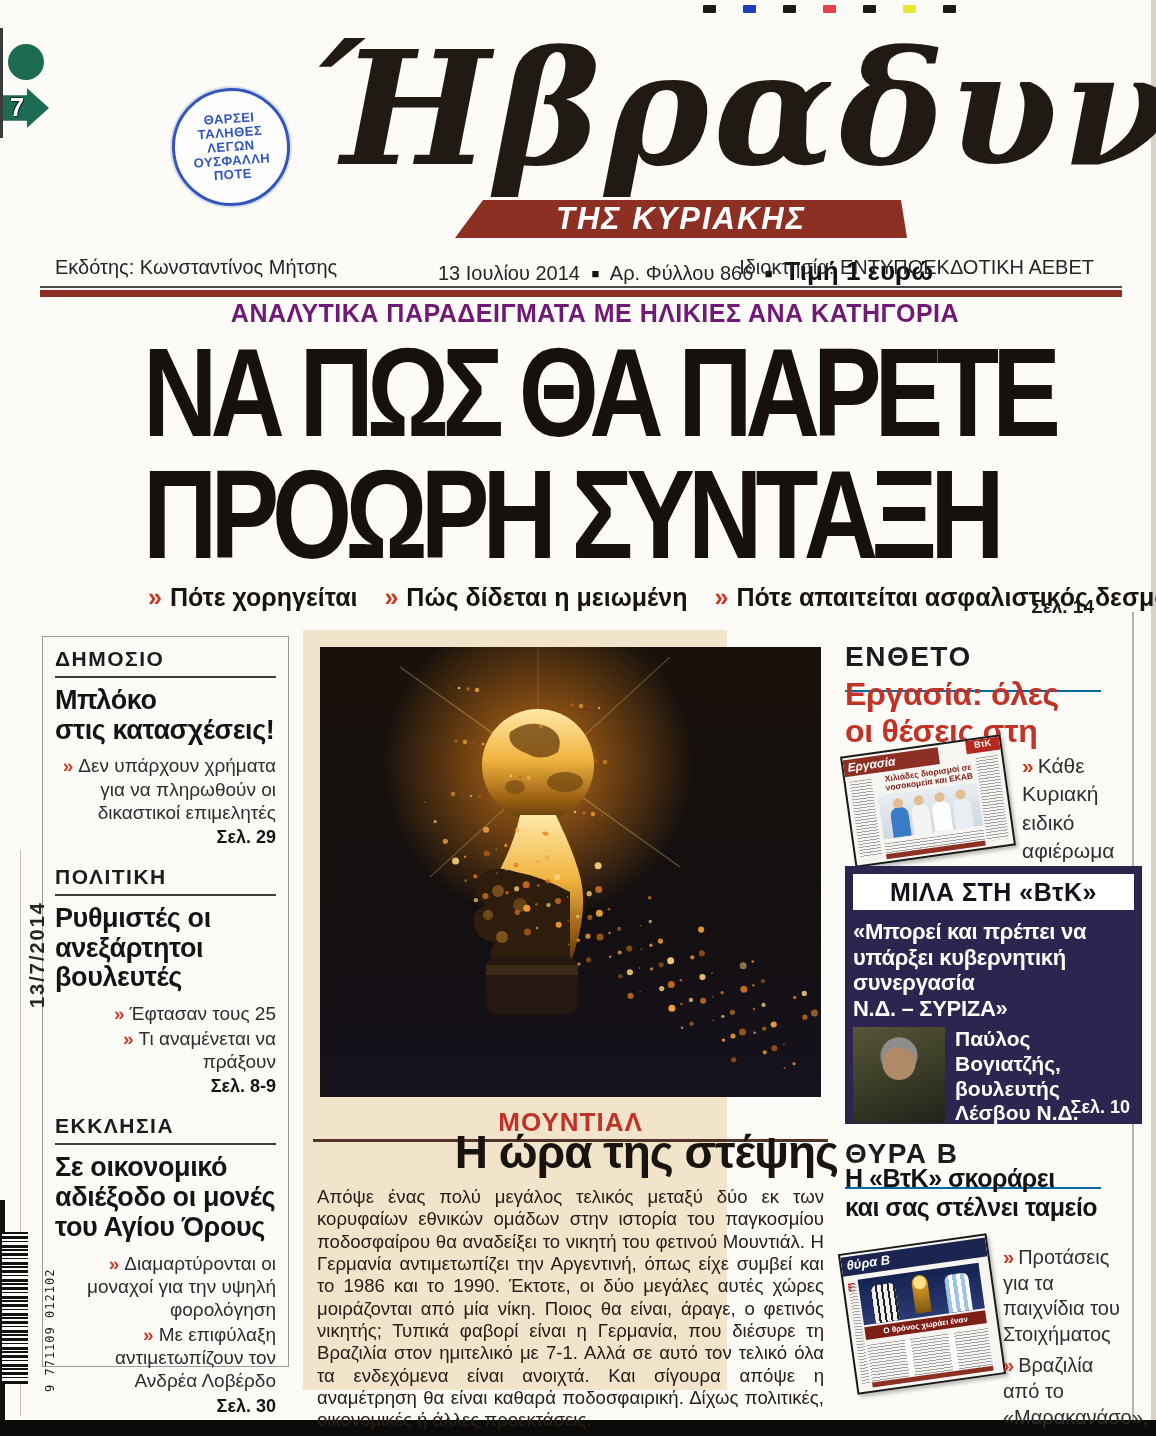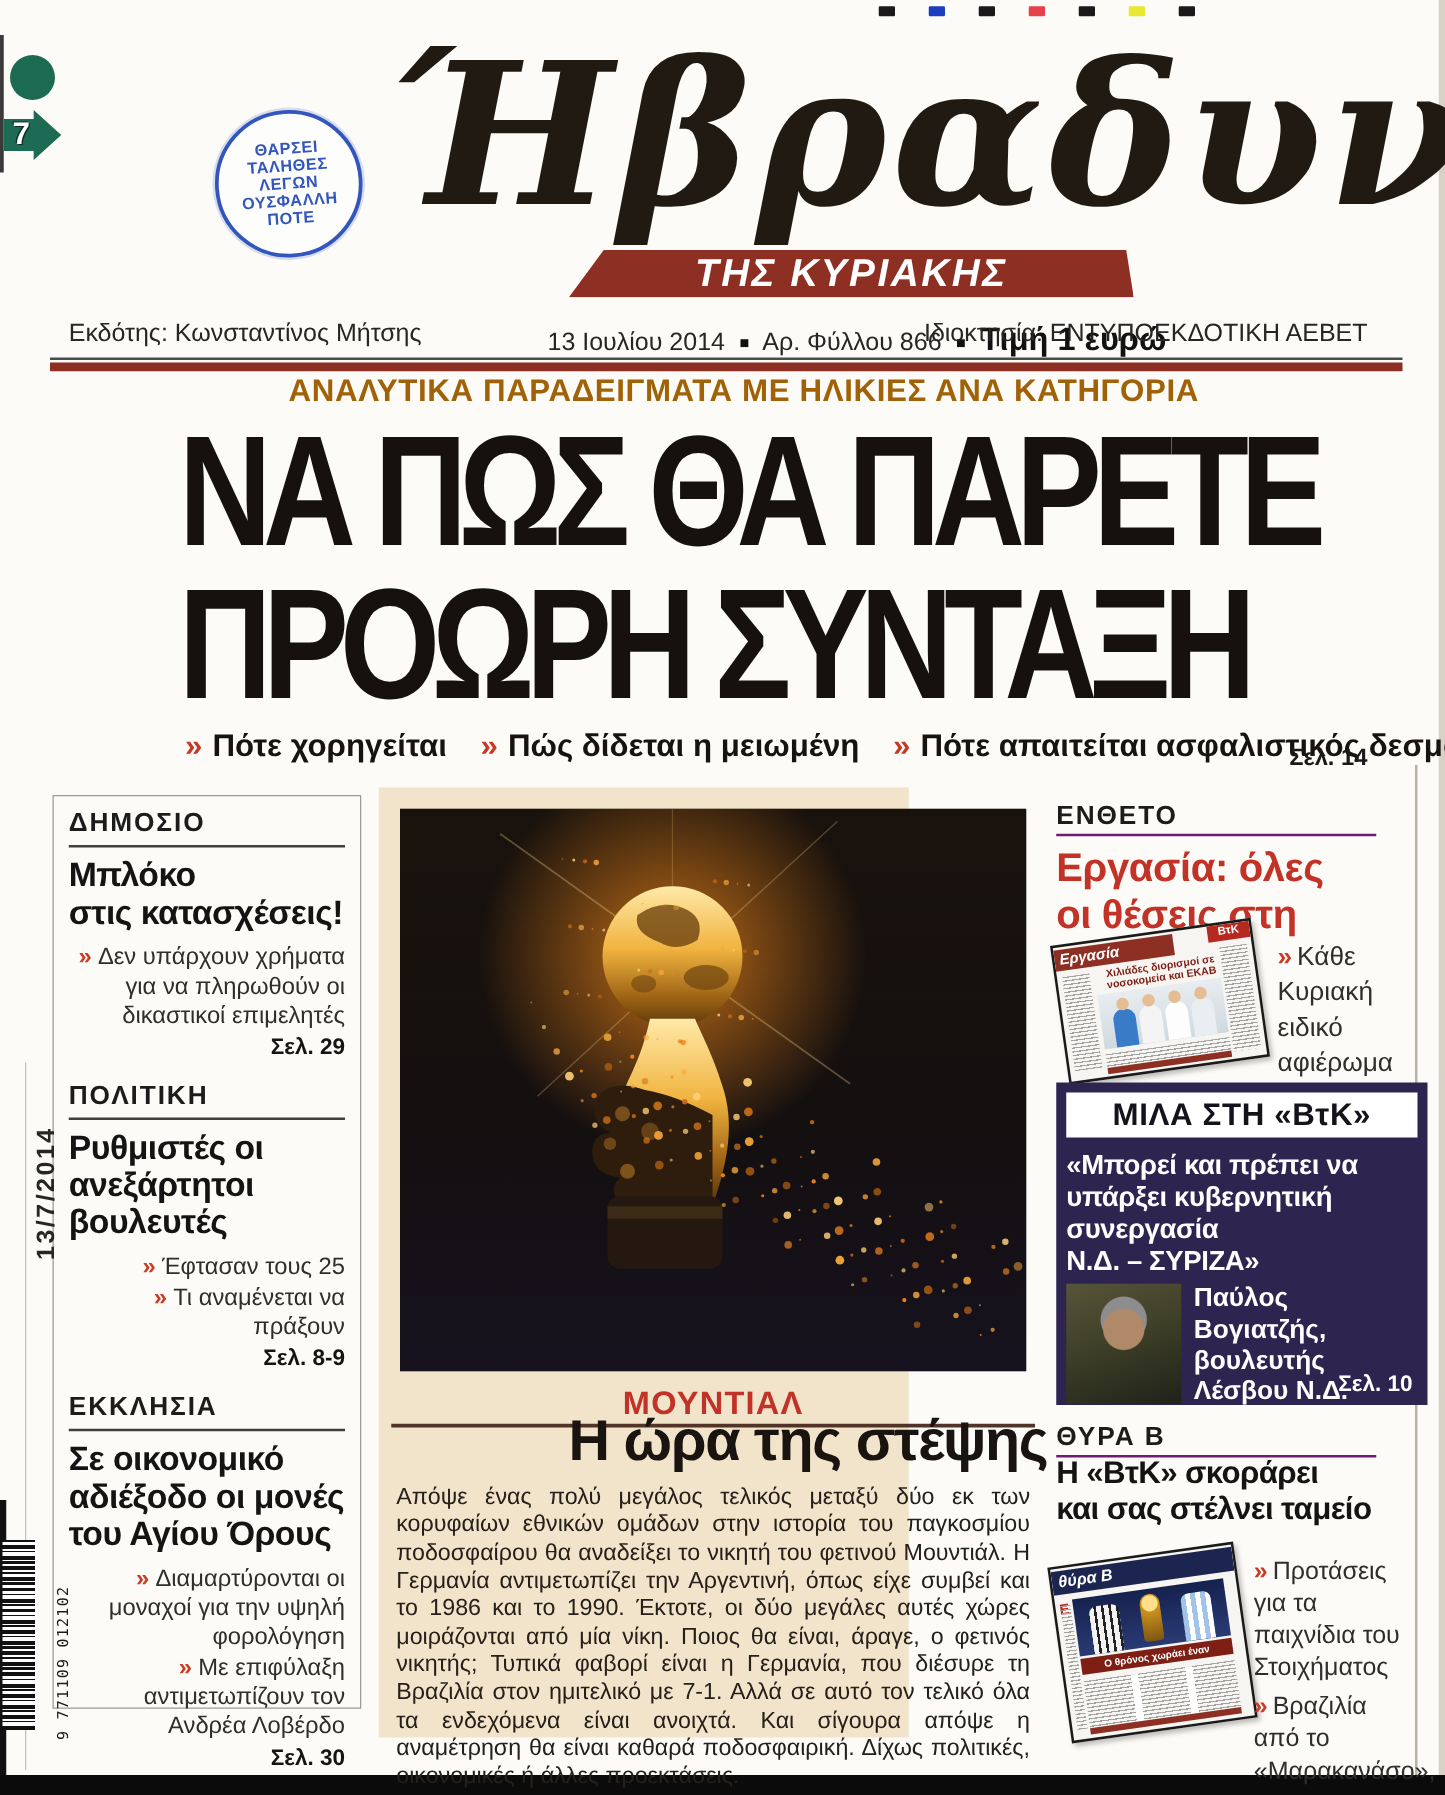--- a/index.html
+++ b/index.html
@@ -39,21 +39,21 @@
   .pub-left{position:absolute;left:55px;top:4px;}
   .pub-center{position:absolute;left:438px;top:4px;white-space:nowrap;}
   .pub-center .sep{font-size:13px;vertical-align:2px;color:#111;padding:0 6px;}
   .pub-price{font-size:26px;font-weight:800;color:#111;}
   .pub-right{position:absolute;right:62px;top:4px;}
   .rule-thin{position:absolute;left:40px;top:286px;width:1082px;height:2px;background:#4c4c4c;}
   .rule-red{position:absolute;left:40px;top:290px;width:1082px;height:7px;background:#8e2f24;}
 
   
   .kicker{position:absolute;left:140px;top:299px;width:910px;text-align:center;
-          font-size:25px;font-weight:800;color:#a16207;letter-spacing:.5px;}
+          font-size:25px;font-weight:800;color:#701a75;letter-spacing:.5px;}
   .h1line{position:absolute;left:143px;white-space:nowrap;font-weight:800;font-size:103px;
           letter-spacing:-7px;line-height:1;color:#16110c;transform:scaleY(1.22);transform-origin:0 0;}
   .h1line.l1{top:330px;}
   .h1line.l2{top:452px;}
   .lead-bullets{position:absolute;left:148px;top:583px;font-size:25px;font-weight:800;color:#17130f;white-space:nowrap;}
   .lead-bullets .mk{color:#c43a24;padding-right:8px;}
   .lead-bullets .gap{display:inline-block;width:20px;}
   .lead-page{position:absolute;right:62px;top:596px;font-size:19px;font-weight:bold;color:#1a1a1a;}
 
   
@@ -74,22 +74,22 @@
   .photo svg{display:block;width:100%;height:100%;}
   .mundial-wrap{position:absolute;left:10px;top:477px;width:515px;text-align:center;
                 border-bottom:3px solid #513327;padding-bottom:1px;}
   .mundial-wrap span{color:#c13227;font-weight:800;font-size:26px;letter-spacing:1px;}
   .center-headline{position:absolute;left:0;top:495px;width:535px;text-align:right;
                    font-size:46px;font-weight:800;letter-spacing:-1px;color:#19140f;}
   .center-body{position:absolute;left:14px;top:556px;width:507px;font-size:18.6px;line-height:1.2;
                text-align:justify;color:#27201a;font-weight:500;}
 
   
-  .r-label{position:absolute;left:845px;width:256px;font-size:21px;font-weight:bold;letter-spacing:1.5px;
-           color:#1c1c1c;border-bottom:2px solid #701a75;padding-bottom:2px;}
+  .r-label{position:absolute;left:845px;width:256px;font-size:28px;font-weight:bold;letter-spacing:1.5px;
+           color:#1c1c1c;border-bottom:2px solid #0369a1;padding-bottom:17px;}
   .entheto-label{top:641px;}
   .entheto-headline{position:absolute;left:845px;top:676px;width:260px;font-size:32px;font-weight:800;
            line-height:1.15;color:#c23227;letter-spacing:-.3px;}
   .thumb{position:absolute;background:#f7f5f1;border:2px solid #1a1a1a;transform:rotate(-8deg);
          box-shadow:2px 3px 4px rgba(0,0,0,.25);overflow:hidden;}
   .thumb1{left:847px;top:745px;width:162px;height:112px;}
   .t1-banner{position:absolute;left:0;top:2px;width:96px;height:17px;background:#8e2f24;color:#fff;
              font-style:italic;font-weight:bold;font-size:12px;padding:1px 4px;}
   .t1-corner{position:absolute;right:0;top:0;width:34px;height:13px;background:#b5291e;color:#fff;
              font-weight:bold;font-size:9px;text-align:center;}

